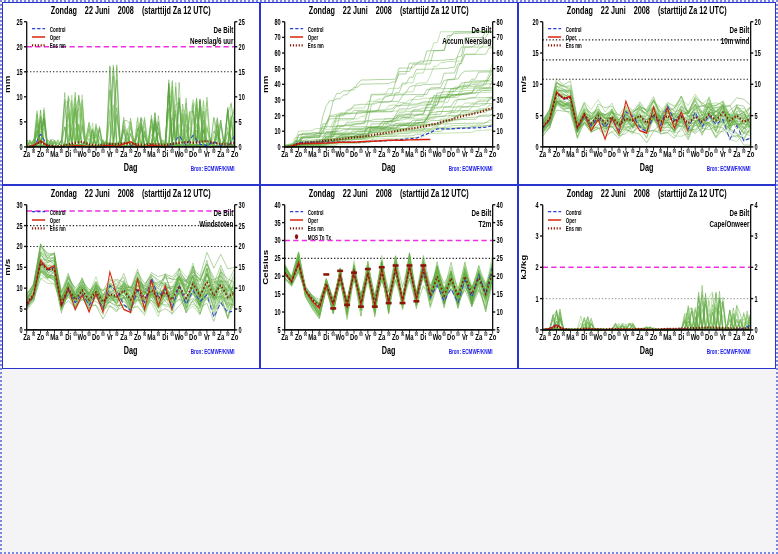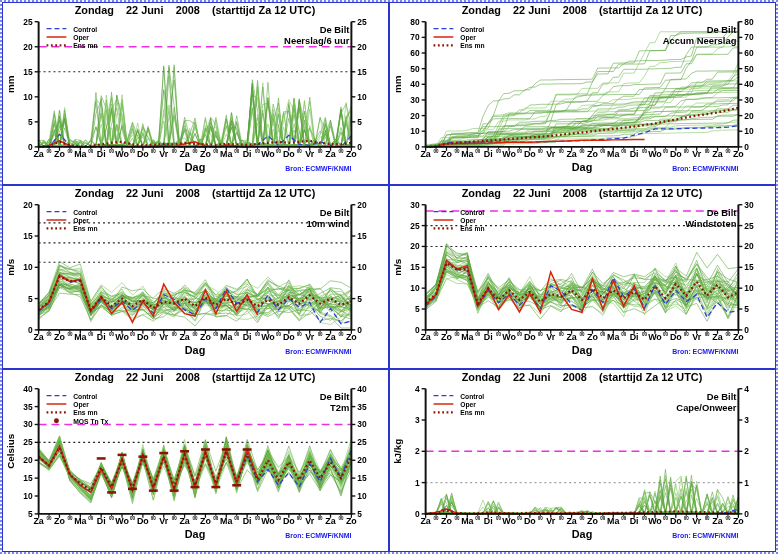--- a/index.html
+++ b/index.html
@@ -4,21 +4,21 @@
 <style>
   html,body{margin:0;padding:0;}
   body{
     width:778px;height:554px;box-sizing:border-box;
     background:#f4f4f6;
     border:2px dotted #7b86e2;
     font-family:"Liberation Sans", sans-serif;
   }
   #grid{
     display:grid;width:100%;height:100%;
-    grid-template-columns:1fr 1fr;
+    grid-template-columns:1fr 1fr 1fr;
     grid-template-rows:1fr 1fr 1fr;
   }
   figure.panel{
     margin:0;background:#ffffff;
     border:1px solid #2a35cf;
     box-sizing:border-box;
     overflow:hidden;
   }
   svg.pluim{width:100%;height:100%;display:block;}
 </style>

